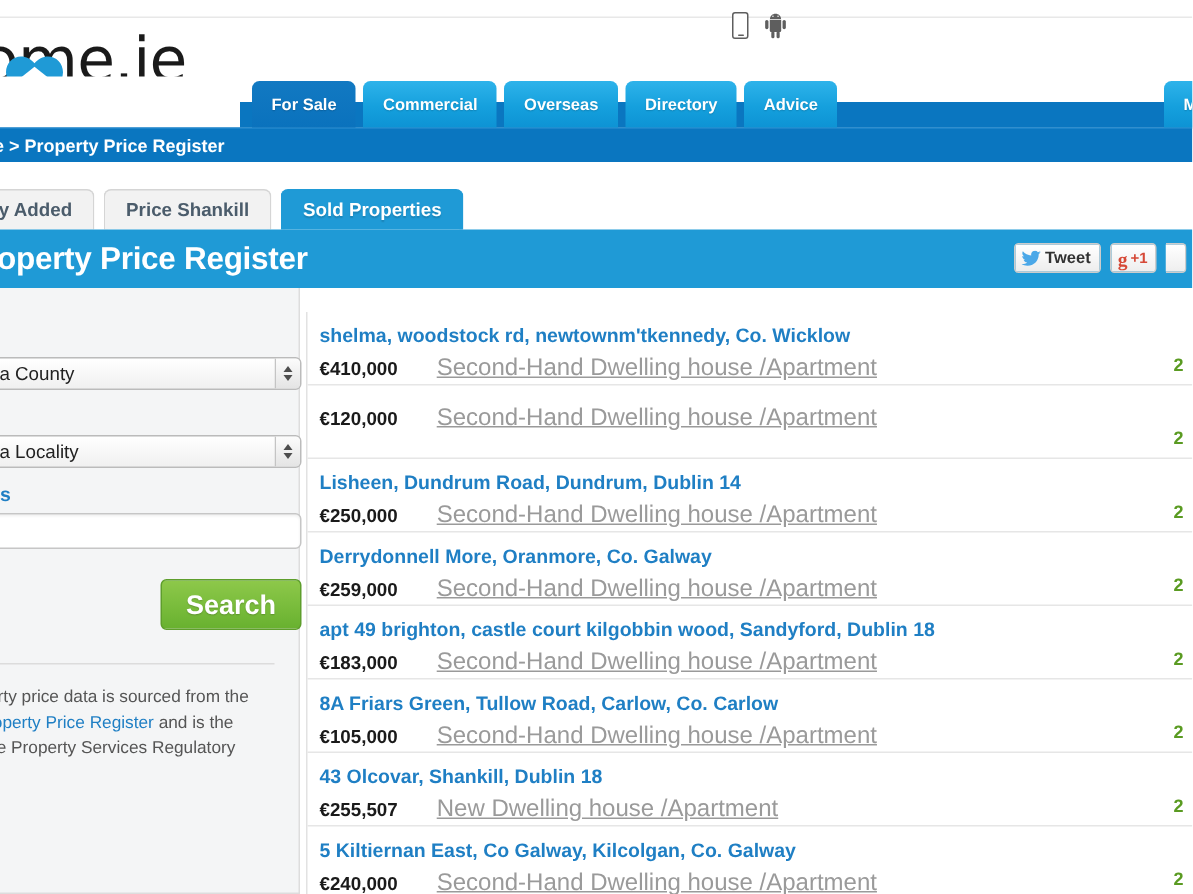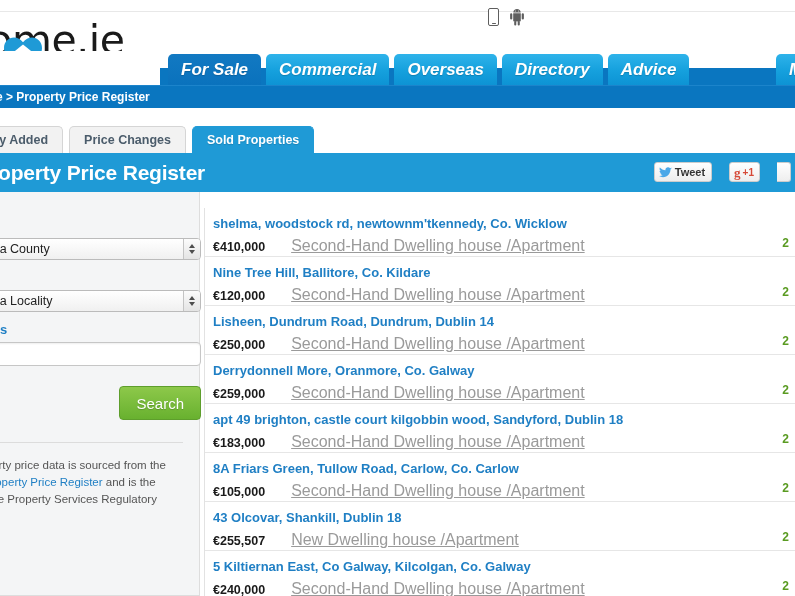--- a/index.html
+++ b/index.html
@@ -71,25 +71,24 @@
   }
   .nav-tabs {
     position: absolute; left: 168px; top: 54px;
     display: flex; align-items: flex-end; gap: 5px; z-index: 4;
   }
   .nav-tab {
     height: 31px; padding: 0 13px;
     display: flex; align-items: center; justify-content: center;
     border-radius: 5px 5px 0 0;
     background: linear-gradient(to bottom,#2eb3ea 0%,#15a0dd 55%,#0d93d4 100%);
-    color: #ffffff; font-size: 17px; font-weight: bold;
+    color: #ffffff; font-size: 11px; font-weight: bold;
     white-space: nowrap;
     text-shadow: 0 1px 1px rgba(0,0,0,0.18);
     cursor: pointer;
-    font-style: italic;
   }
   .nav-tab.active {
     background: linear-gradient(to bottom,#1279c2 0%,#0a72bd 100%);
   }
   .nav-tab.right-edge {
     position: absolute; left: 608px; top: 0;
   }
 
   
   .breadcrumb {
@@ -132,21 +131,21 @@
     background: #1f9ad6;
     display: flex; align-items: center;
   }
   .title-text {
     font-size: 21px; font-weight: bold; color: #ffffff;
     white-space: nowrap; margin-left: -42px;
     letter-spacing: -0.2px;
   }
   .social {
     position: absolute; right: 4px; top: 9px;
-    display: flex; align-items: center; gap: 17px;
+    display: flex; align-items: center; gap: 6px;
   }
   .btn-tweet {
     height: 20px; display: flex; align-items: center; gap: 3px;
     padding: 0 6px 0 4px;
     background: linear-gradient(to bottom,#ffffff 0%,#ededed 100%);
     border: 1px solid #cccccc; border-radius: 3px;
     font-size: 11px; font-weight: bold; color: #333333;
     cursor: pointer;
   }
   .tw-bird { width: 13px; height: 11px; display:block; }
@@ -212,21 +211,21 @@
     background: #ffffff;
     box-shadow: inset 0 1px 2px rgba(0,0,0,0.07);
     padding: 0 6px; font-size: 12.5px; color: #222;
     outline: none;
   }
   .search-row { width: 232px; display: flex; justify-content: flex-end; margin-top: 20px; }
   .btn-search {
     height: 24px; padding: 16px 16px;
     background: linear-gradient(to bottom,#8dc84a 0%,#68b12f 100%);
     border: 1px solid #5e9e2c; border-radius: 4px;
-    color: #ffffff; font-size: 15px; font-weight: normal;
+    color: #ffffff; font-size: 18px; font-weight: bold;
     text-shadow: 0 1px 1px rgba(0,0,0,0.2);
     display: flex; align-items: center; cursor: pointer;
   }
   .side-note {
     margin-top: 22px; padding-top: 14px;
     border-top: 1px solid #dcdcdc;
     font-size: 11.5px; color: #555555; line-height: 17px;
     white-space: nowrap;
   }
   .side-note a { color: #1f7fc4; text-decoration: none; }
@@ -302,21 +301,21 @@
     <div class="nav-tab right-edge">My</div>
   </div>
 
   <div class="breadcrumb">
     <span>e &gt; Property Price Register</span>
   </div>
 
   <div class="subtab-zone"></div>
   <div class="subtabs">
     <div class="subtab">ently Added</div>
-    <div class="subtab">Price Changes</div>
+    <div class="subtab">Price Shankill</div>
     <div class="subtab active">Sold Properties</div>
   </div>
 
   <div class="title-bar">
     <div class="title-text">d Property Price Register</div>
     <div class="social">
       <div class="btn-tweet">
         <span>
           <svg class="tw-bird" viewBox="0 0 16 13">
             <path fill="#4ba8e8" d="M16 1.6c-.6.3-1.2.4-1.9.5.7-.4 1.2-1 1.4-1.8-.6.4-1.3.6-2.1.8C12.8.4 12 0 11.1 0 9.3 0 7.9 1.4 7.9 3.1c0 .2 0 .5.1.7C5.3 3.7 2.8 2.4 1.1.4.8.9.7 1.4.7 2c0 1.1.6 2 1.4 2.6-.5 0-1-.2-1.5-.4 0 1.5 1.1 2.8 2.6 3.1-.3.1-.6.1-.9.1-.2 0-.4 0-.6-.1.4 1.3 1.6 2.2 3 2.2-1.1.8-2.5 1.3-4 1.3H0c1.4.9 3.1 1.4 4.9 1.4 6 0 9.2-4.8 9.2-9v-.4c.7-.4 1.3-1 1.9-1.7z"></path>
@@ -372,21 +371,20 @@
       <div class="row">
         <div class="row-title">shelma, woodstock rd, newtownm'tkennedy, Co. Wicklow</div>
         <div class="row-sub">
           <span class="row-price">€410,000</span>
           <span class="row-type">Second-Hand Dwelling house /Apartment</span>
         </div>
         <div class="row-date">2</div>
       </div>
 
       <div class="row">
-        <div class="row-title">Nine Tree Hill, Ballitore, Co. Kildare</div>
         <div class="row-sub">
           <span class="row-price">€120,000</span>
           <span class="row-type">Second-Hand Dwelling house /Apartment</span>
         </div>
         <div class="row-date">2</div>
       </div>
 
       <div class="row">
         <div class="row-title">Lisheen, Dundrum Road, Dundrum, Dublin 14</div>
         <div class="row-sub">

